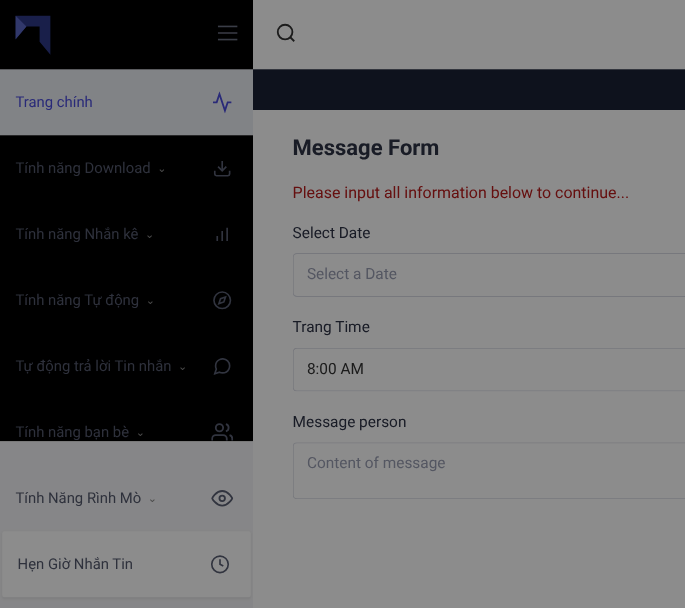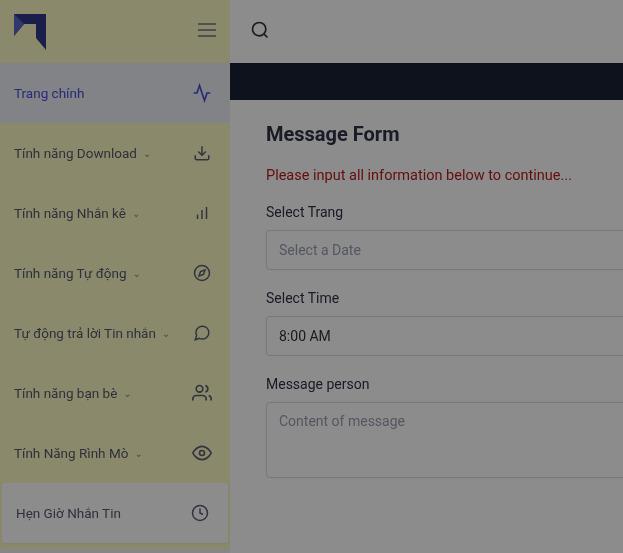--- a/index.html
+++ b/index.html
@@ -1,18 +1,18 @@
 <!DOCTYPE html>
 <html><head>
 <meta charset="utf-8">
 <style>
 * { margin: 0; padding: 0; box-sizing: border-box; font-family: -apple-system, BlinkMacSystemFont, "Segoe UI", Roboto, sans-serif; }
 body { width: 623px; height: 553px; overflow: hidden; position: relative; background: #f5f5f7; }
 .overlay { position: absolute; top: 0; left: 0; right: 0; bottom: 0; background: rgba(0,0,0,0.45); z-index: 5; pointer-events: none; }
-.sidebar { position: absolute; left: 0; top: 0; width: 230px; height: 549px; background: #fef9c3; z-index: 2; }
+.sidebar { position: absolute; left: 0; top: 0; width: 230px; height: 401px; background: #000000; z-index: 2; }
 .sidebar-top { height: 63px; display: flex; align-items: center; justify-content: space-between; padding: 0 14px; }
 .logo { width: 32px; height: 36px; position: relative; }
 .logo svg { width: 100%; height: 100%; }
 .hamburger { color: #6b6f82; cursor: pointer; }
 .sidebar-item { height: 60px; display: flex; align-items: center; justify-content: space-between; padding: 0 18px 0 14px; font-size: 13.5px; color: #555a6e; cursor: pointer; }
 .sidebar-item.active-home { background: #eceef5; color: #4b4ddb; }
 .sidebar-item.highlighted { background: #ffffff; box-shadow: 0 1px 3px rgba(0,0,0,0.08); position: relative; z-index: 10; border-radius: 2px; margin: 0 2px; }
 .sidebar-item .label-wrap { display: flex; align-items: center; gap: 6px; }
 .chevron { font-size: 10px; color: #888; }
 .sidebar-icon { width: 20px; height: 20px; display: flex; align-items: center; justify-content: center; color: #5a5f73; }
@@ -21,21 +21,21 @@
 .main-top { height: 63px; display: flex; align-items: center; padding: 0 20px; }
 .search-icon { color: #333; }
 .dark-band { background: #1a2236; height: 37px; }
 .form-card { background: #fff; margin-left: 36px; padding: 22px 0 22px 0; }
 .form-title { font-size: 20px; color: #2e3346; font-weight: 700; padding-right: 10px; }
 .form-sub { font-size: 14.5px; color: #b91c1c; margin-top: 21px; }
 .form-group { margin-top: 20px; }
 .form-label { font-size: 14px; color: #2e3346; margin-bottom: 10px; display: block; }
 .form-input { width: 100%; height: 40px; border: 1px solid #d9dbe4; border-radius: 4px 0 0 4px; border-right: none; padding: 0 12px; font-size: 14px; color: #333; background: #fff; }
 .form-input::placeholder { color: #9a9eb2; }
-.form-textarea { width: 100%; height: 76px; border: 1px solid #d9dbe4; border-radius: 4px 0 0 4px; border-right: none; padding: 10px 12px; font-size: 14px; color: #a16207; background: #fff; resize: none; }
+.form-textarea { width: 100%; height: 52px; border: 1px solid #d9dbe4; border-radius: 4px 0 0 4px; border-right: none; padding: 10px 12px; font-size: 14px; color: #a16207; background: #fff; resize: none; }
 .form-textarea::placeholder { color: #9a9eb2; }
 </style>
 </head>
 <body>
 
 <div class="sidebar">
   <div class="sidebar-top">
     <div class="logo">
       <svg viewBox="0 0 32 36">
           <polygon points="0,0 32,0 32,36 22,24 22,10 10,10 0,22" fill="#2e3a87"></polygon>
@@ -165,26 +165,26 @@
         </svg>
     </span>
   </div>
   <div class="dark-band"></div>
   <div class="form-card">
     <div class="form-title">Message Form</div>
     <div class="form-sub">Please input all information below to continue...</div>
 
 
     <div class="form-group">
-      <label class="form-label">Select Trang</label>
+      <label class="form-label">Select Date</label>
       <input class="form-input" placeholder="Select a Date" style="">
     </div>
 
     <div class="form-group">
-      <label class="form-label">Select Time</label>
+      <label class="form-label">Trang Time</label>
       <input class="form-input" value="8:00 AM" style="">
     </div>
 
     <div class="form-group">
       <label class="form-label">Message person</label>
       <textarea class="form-textarea" placeholder="Content of message" style=""></textarea>
     </div>
 
   </div>
 </div>

